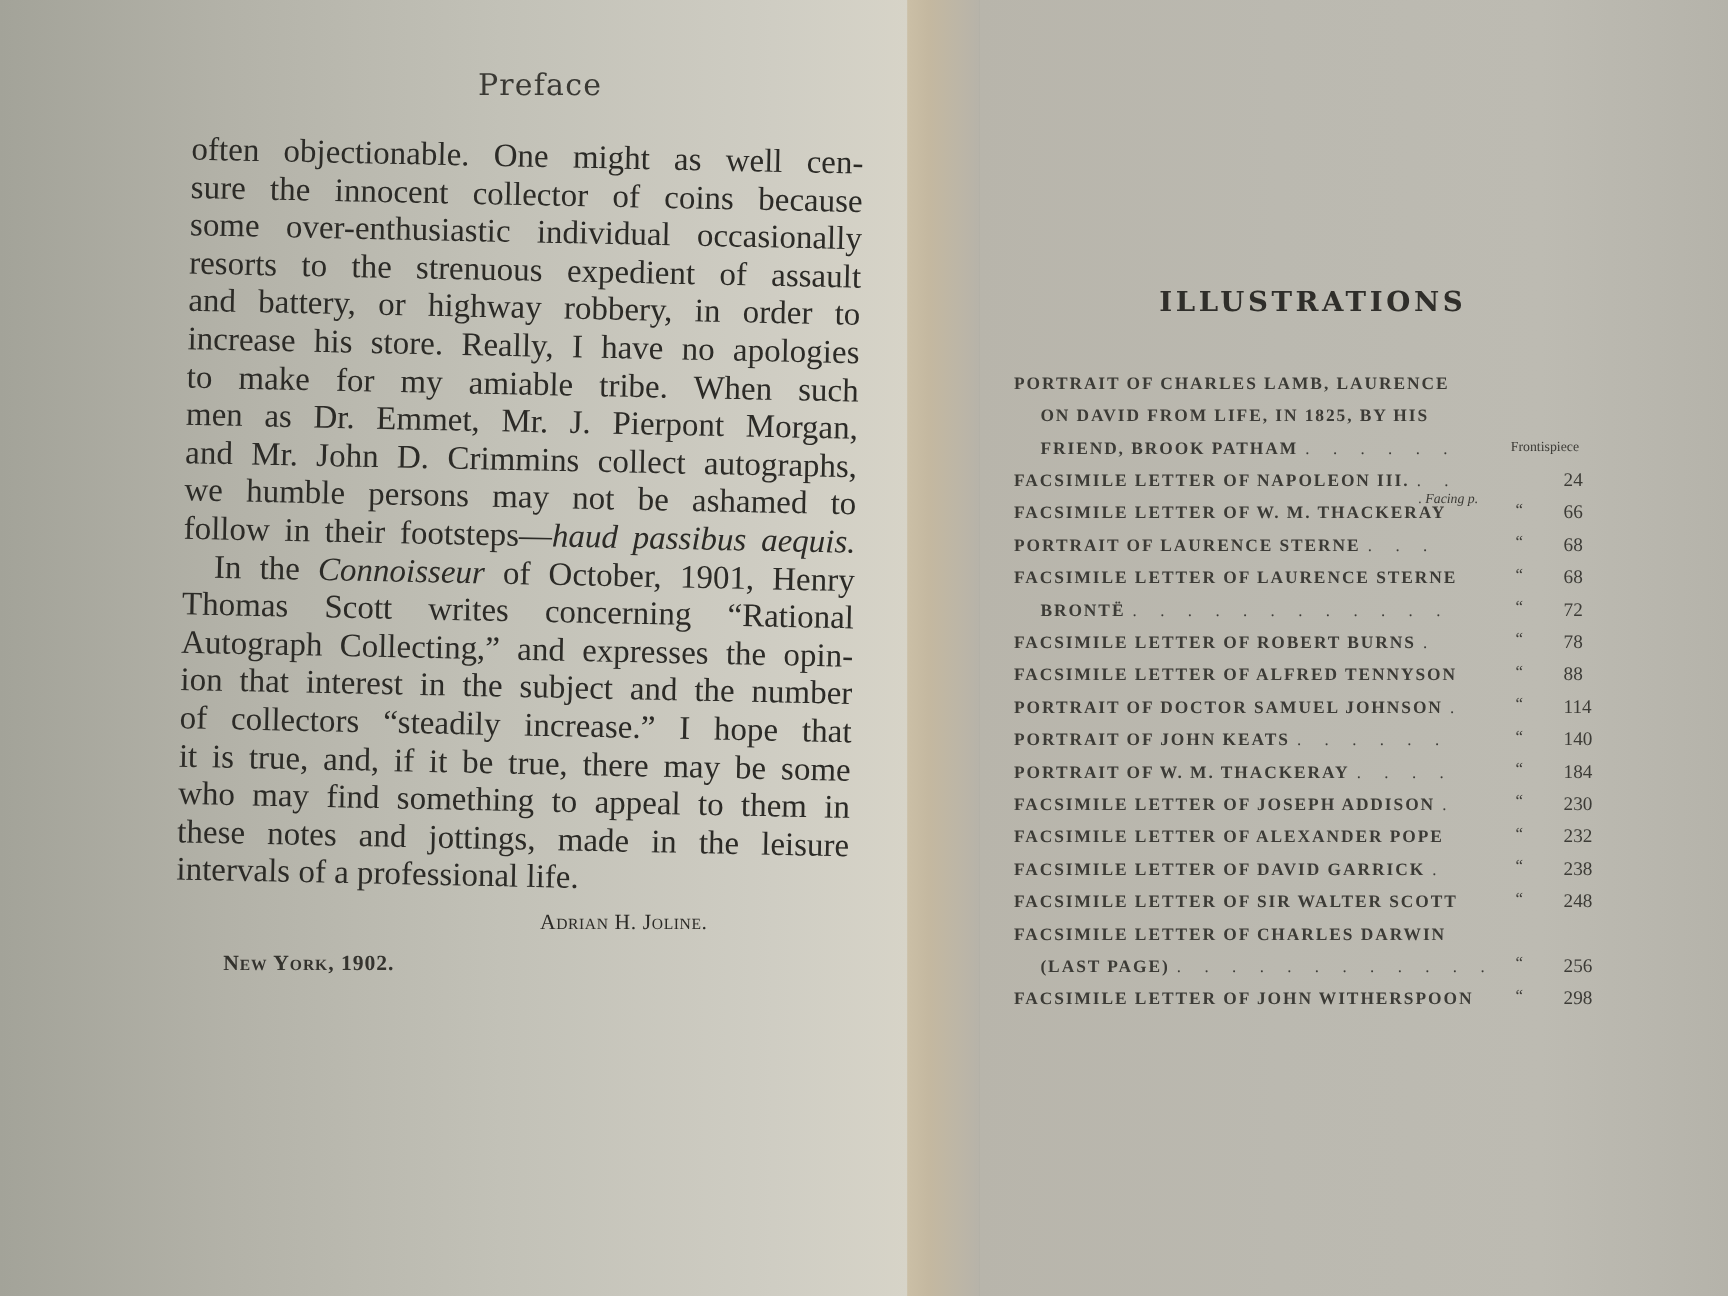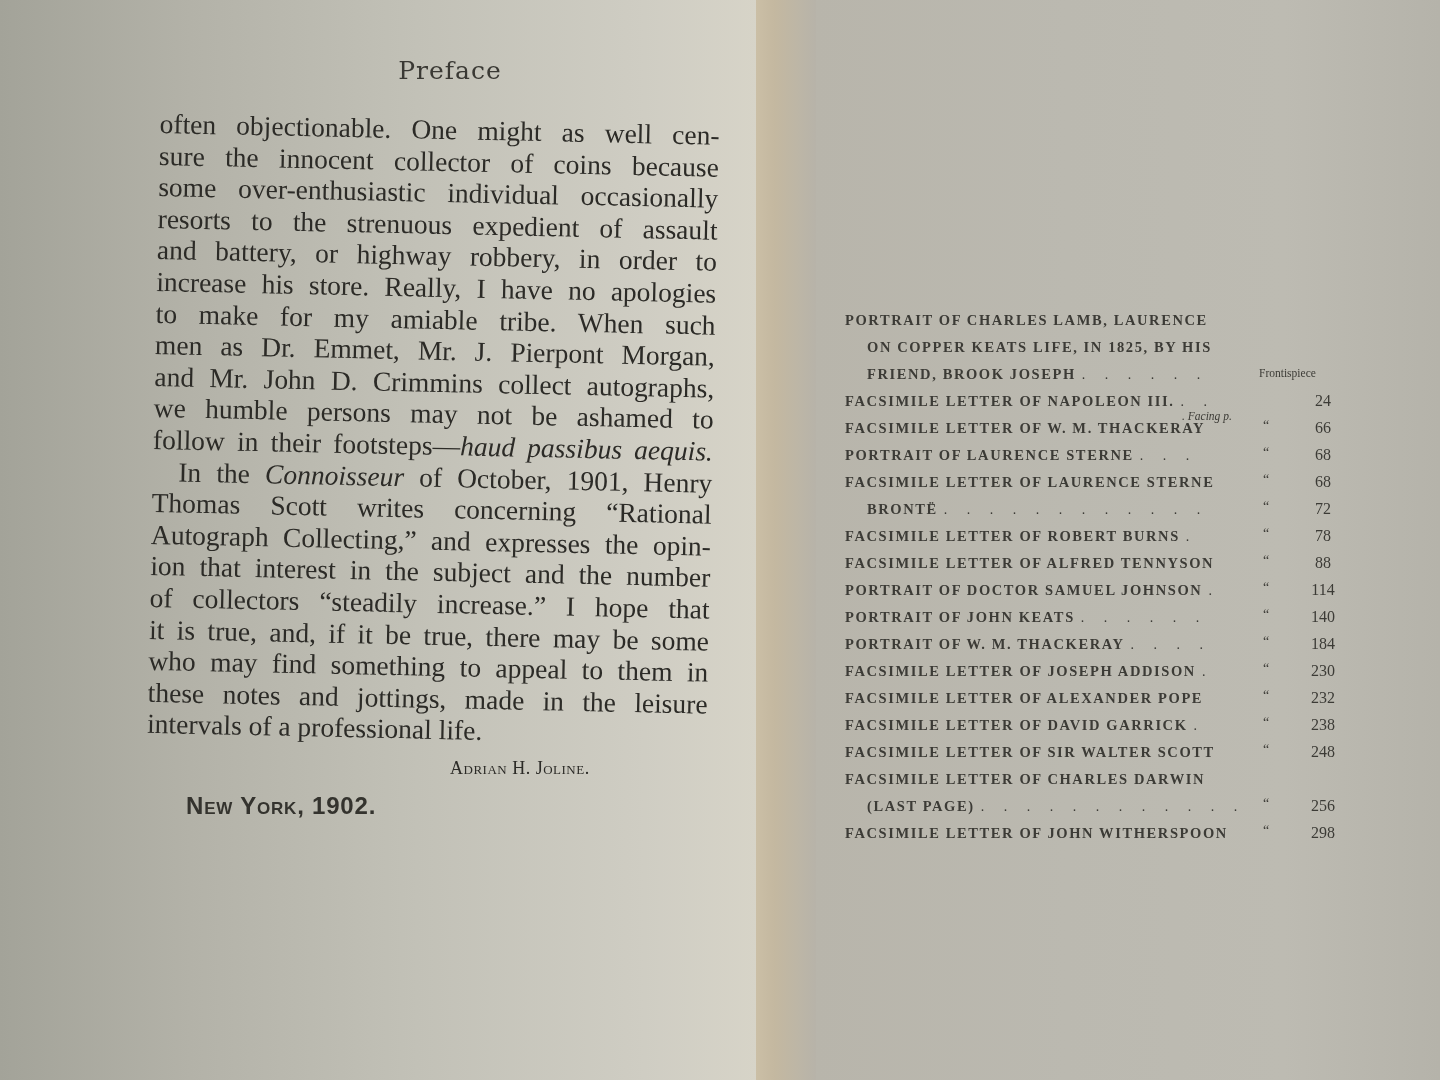--- a/index.html
+++ b/index.html
@@ -81,22 +81,22 @@
       font-family: "Liberation Serif", serif;
       font-size: 18px;
       color: #2c2b27;
       font-variant: small-caps;
       letter-spacing: 0.5px;
     }
     .dateline {
       position: absolute;
       left: 186px;
       top: 792px;
-      font-family: Liberation Sans, sans-serif;
-      font-size: 24px;
+      font-family: Liberation Serif, serif;
+      font-size: 18px;
       font-weight: bold;
       color: #34332e;
       font-variant: small-caps;
       letter-spacing: 0.8px;
     }
 
     
     .ill-title {
       position: absolute;
       left: 966px;
@@ -147,21 +147,21 @@
     }
     .ill-frontis {
       position: absolute;
       left: 414px;
       font-size: 11.5px;
     }
     .ill-page {
       position: absolute;
       right: 2px;
       width: 40px;
-      text-align: center;
+      text-align: left;
       font-size: 16px;
     }
   </style>
 </head>
 <body>
 
 <div class="spread">
 
   <div class="page-left">
     <div class="running-head">Preface</div>
@@ -190,24 +190,25 @@
       </div>
   </div>
 
   <div class="gutter"></div>
 
   <div class="page-right"></div>
 
   <div class="signature">Adrian H. Joline.</div>
   <div class="dateline">New York, 1902.</div>
 
+  <div class="ill-title">ILLUSTRATIONS</div>
   <div class="ill-list" id="ill-list">
       <div class="ill-row"><span class="ill-label">PORTRAIT OF CHARLES LAMB, LAURENCE</span></div>
-      <div class="ill-row cont"><span class="ill-label">ON COPPER KEATS LIFE, IN 1825, BY HIS</span></div>
-      <div class="ill-row cont"><span class="ill-label">FRIEND, BROOK JOSEPH</span><span class="ill-dots">. . . . . .</span><span class="ill-frontis">Frontispiece</span></div>
+      <div class="ill-row cont"><span class="ill-label">ON DAVID FROM LIFE, IN 1825, BY HIS</span></div>
+      <div class="ill-row cont"><span class="ill-label">FRIEND, BROOK PATHAM</span><span class="ill-dots">. . . . . .</span><span class="ill-frontis">Frontispiece</span></div>
       <div class="ill-row"><span class="ill-label">FACSIMILE LETTER OF NAPOLEON III.</span><span class="ill-dots">. .</span><span class="ill-facing">. Facing p.</span><span class="ill-page">24</span></div>
       <div class="ill-row"><span class="ill-label">FACSIMILE LETTER OF W. M. THACKERAY</span><span class="ill-ditto">“</span><span class="ill-page">66</span></div>
       <div class="ill-row"><span class="ill-label">PORTRAIT OF LAURENCE STERNE</span><span class="ill-dots">. . .</span><span class="ill-ditto">“</span><span class="ill-page">68</span></div>
       <div class="ill-row"><span class="ill-label">FACSIMILE LETTER OF LAURENCE STERNE</span><span class="ill-ditto">“</span><span class="ill-page">68</span></div>
       <div class="ill-row cont"><span class="ill-label">BRONTË</span><span class="ill-dots">. . . . . . . . . . . .</span><span class="ill-ditto">“</span><span class="ill-page">72</span></div>
       <div class="ill-row"><span class="ill-label">FACSIMILE LETTER OF ROBERT BURNS</span><span class="ill-dots">.</span><span class="ill-ditto">“</span><span class="ill-page">78</span></div>
       <div class="ill-row"><span class="ill-label">FACSIMILE LETTER OF ALFRED TENNYSON</span><span class="ill-ditto">“</span><span class="ill-page">88</span></div>
       <div class="ill-row"><span class="ill-label">PORTRAIT OF DOCTOR SAMUEL JOHNSON</span><span class="ill-dots">.</span><span class="ill-ditto">“</span><span class="ill-page">114</span></div>
       <div class="ill-row"><span class="ill-label">PORTRAIT OF JOHN KEATS</span><span class="ill-dots">. . . . . .</span><span class="ill-ditto">“</span><span class="ill-page">140</span></div>
       <div class="ill-row"><span class="ill-label">PORTRAIT OF W. M. THACKERAY</span><span class="ill-dots">. . . .</span><span class="ill-ditto">“</span><span class="ill-page">184</span></div>

